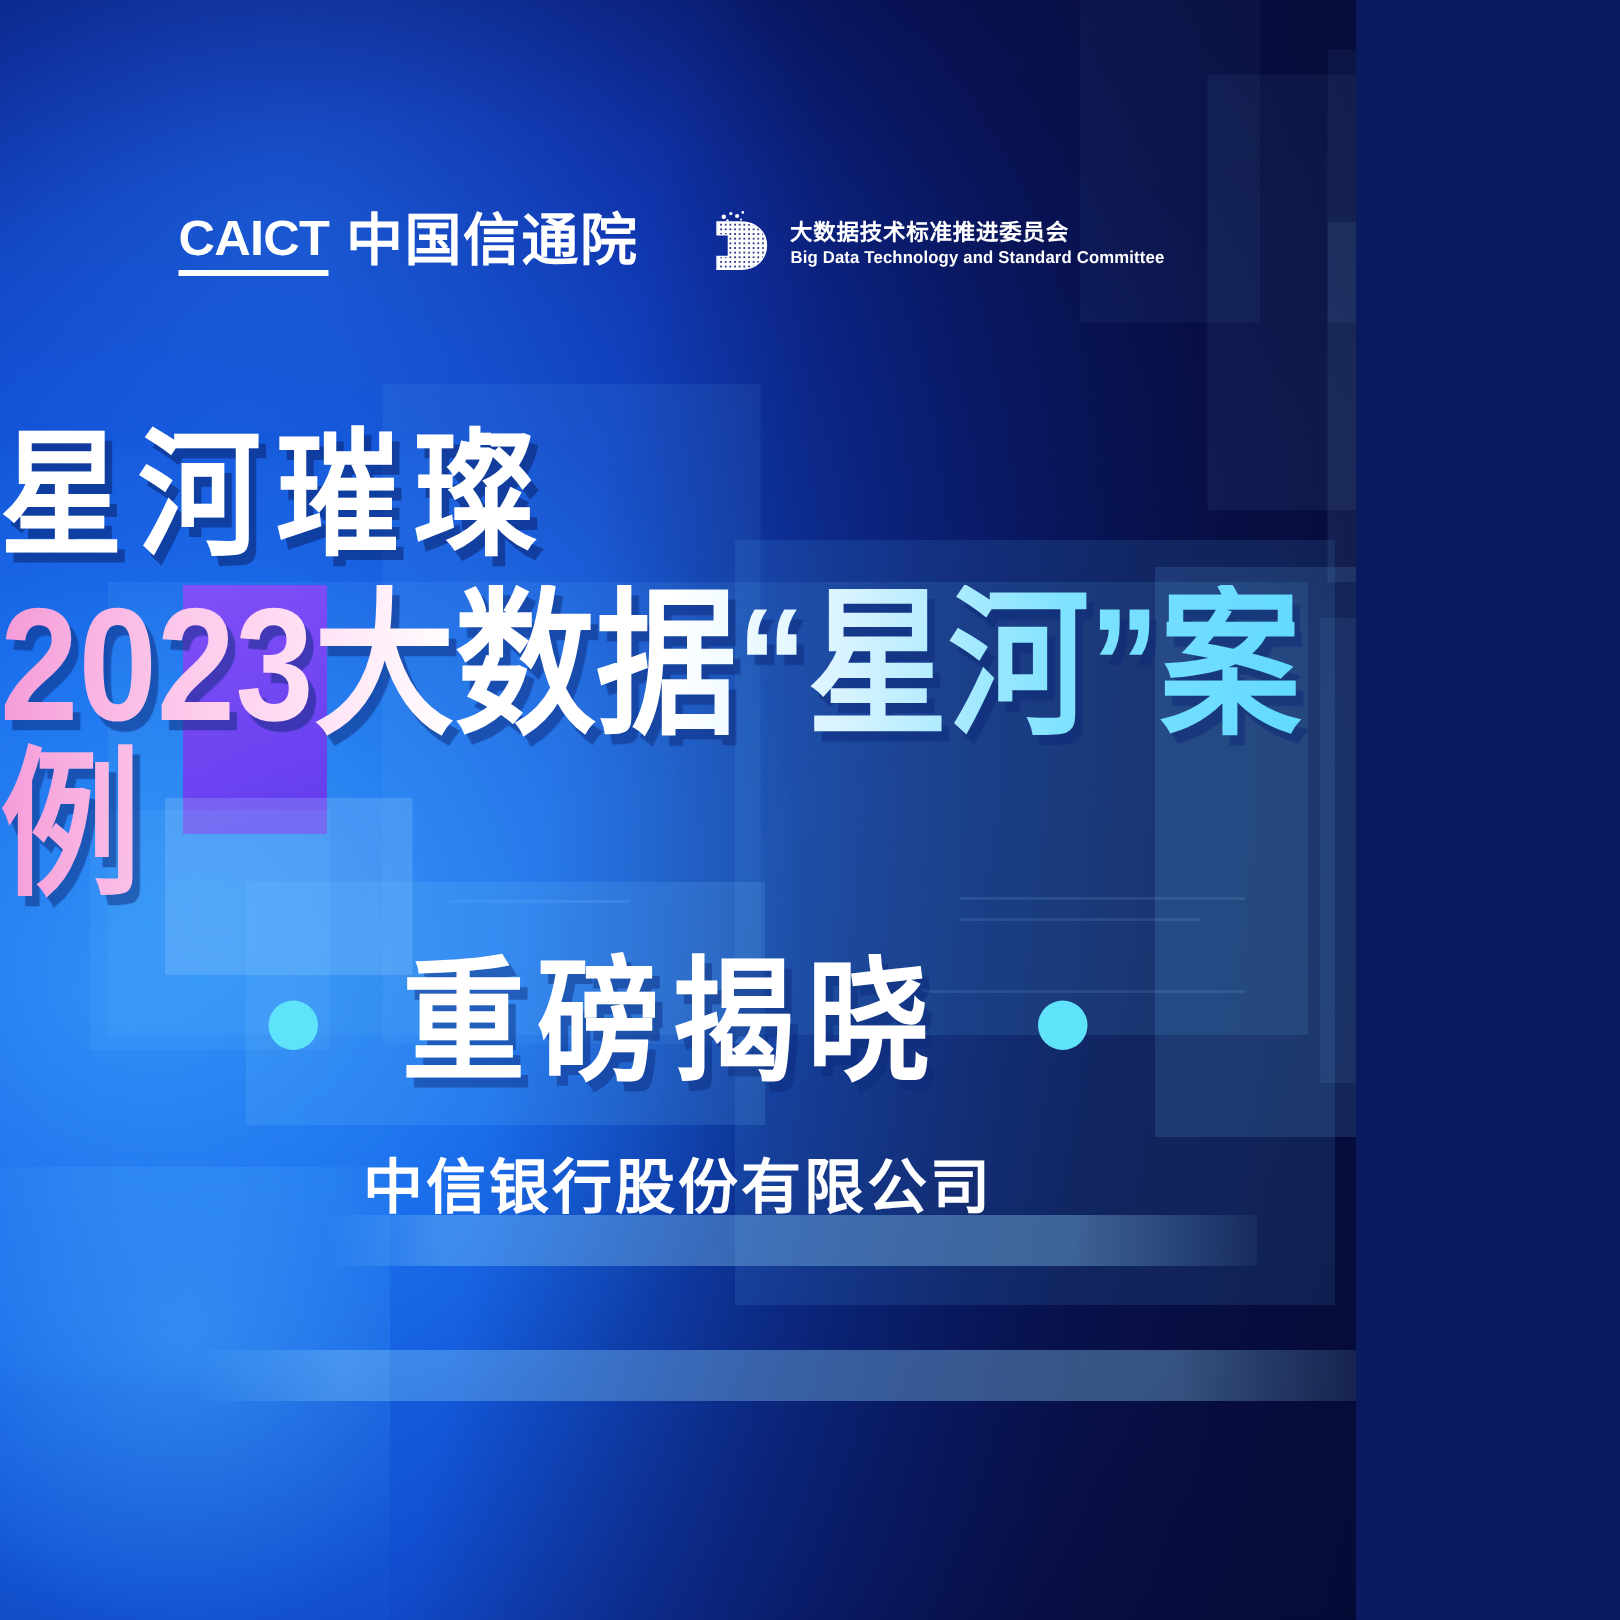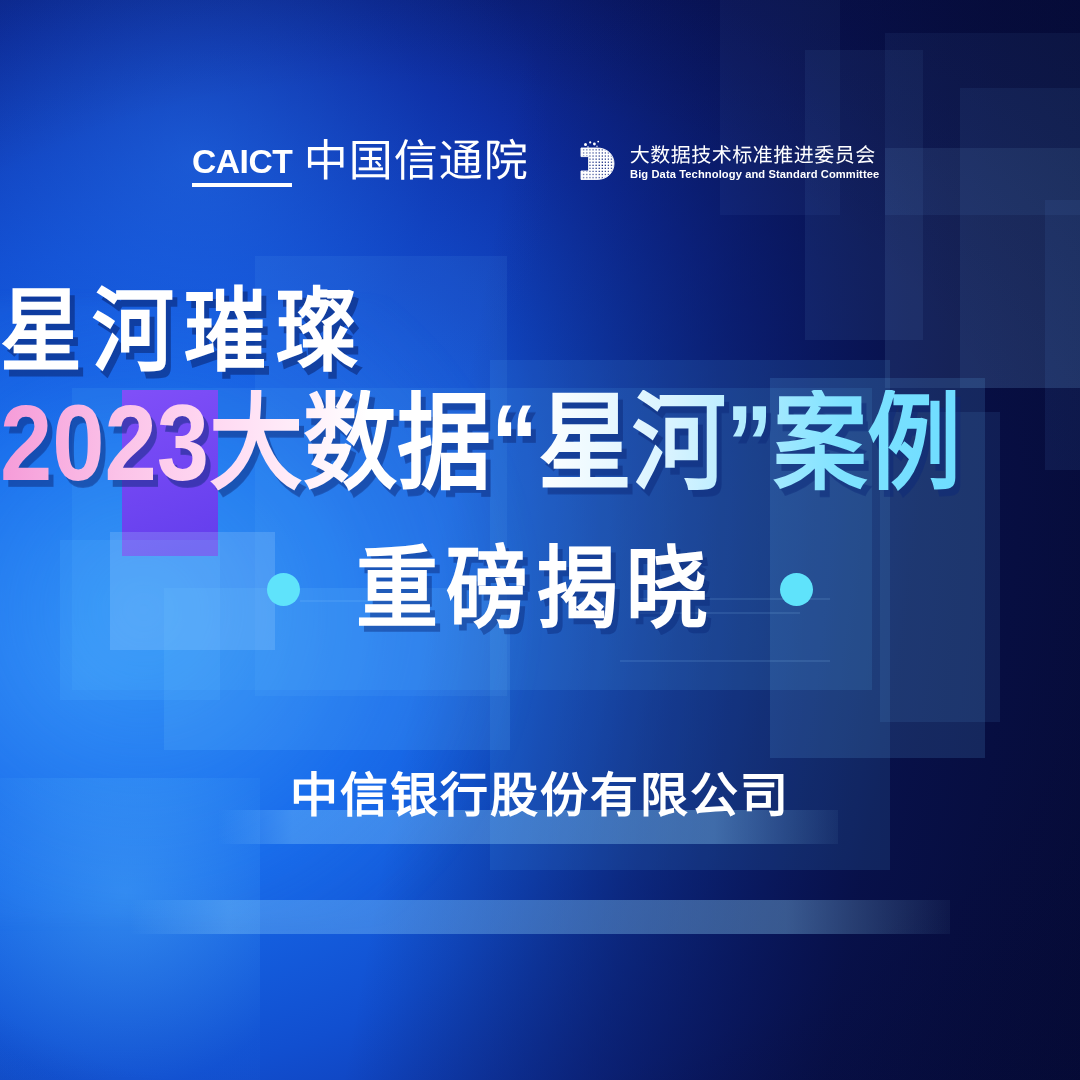--- a/index.html
+++ b/index.html
@@ -3,21 +3,21 @@
 <meta charset="utf-8">
 <title>2023大数据星河案例</title>
 <style>
   html, body {
     margin: 0;
     padding: 0;
     background: #0a1a5e;
   }
   #poster {
     position: relative;
-    width: 1080px;
+    width: 904px;
     height: 1080px;
     overflow: hidden;
     font-family: "Liberation Sans", "DejaVu Sans", sans-serif;
     background: #0c4a6e;
     isolation: isolate;
   }
 
   
   .bg-base {
     position: absolute;
@@ -108,34 +108,34 @@
     font-size: 33px;
     letter-spacing: -0.5px;
     line-height: 1;
     font-family: "Liberation Sans", "DejaVu Sans", sans-serif;
     border-bottom: 4px solid #ffffff;
     padding-bottom: 5px;
     transform: scaleX(1.02);
   }
   .caict-cn {
     color: #ffffff;
-    font-size: 44px;
-    font-weight: 400;
+    font-size: 38px;
+    font-weight: 700;
     line-height: 1;
     letter-spacing: 1px;
     padding-bottom: 4px;
   }
 
   .bdtc-lockup { display: flex; align-items: center; gap: 11px; }
   .bdtc-mark { width: 44px; height: 50px; position: relative; flex: 0 0 auto; }
   .bdtc-text { display: flex; flex-direction: column; gap: 2px; }
   .bdtc-cn {
     color: #ffffff;
-    font-size: 20px;
-    font-weight: 400;
+    font-size: 15px;
+    font-weight: 700;
     letter-spacing: 0.5px;
     line-height: 1.05;
   }
   .bdtc-en {
     color: #ffffff;
     font-size: 11.5px;
     font-weight: 700;
     letter-spacing: 0.1px;
     line-height: 1.05;
     transform: scaleX(0.97);
@@ -212,21 +212,21 @@
 
   
   .companies {
     position: absolute;
     left: 0; right: 0; top: 772px;
     z-index: 7;
     text-align: center;
   }
   .company {
     color: #ffffff;
-    font-size: 48px;
+    font-size: 40px;
     font-weight: 700;
     line-height: 1.0;
     letter-spacing: 2px;
     font-family: Liberation Serif, serif;
   }
   .company + .company { margin-top: 40px; }
 </style>
 </head>
 <body>
 

